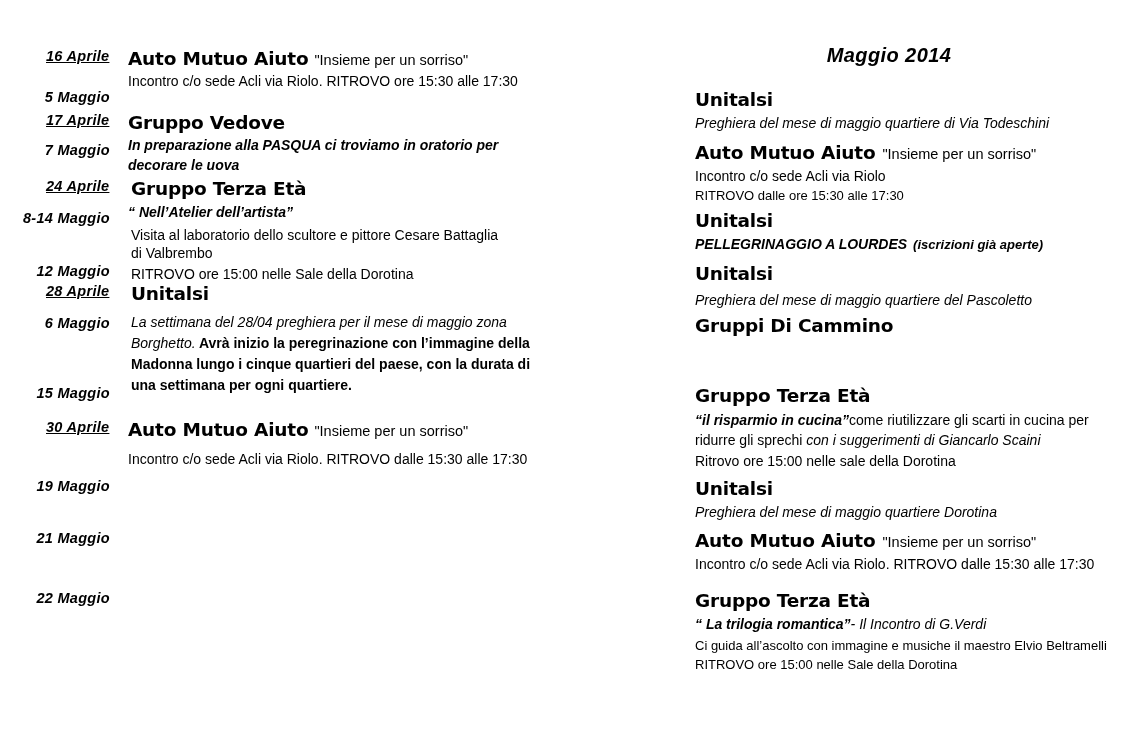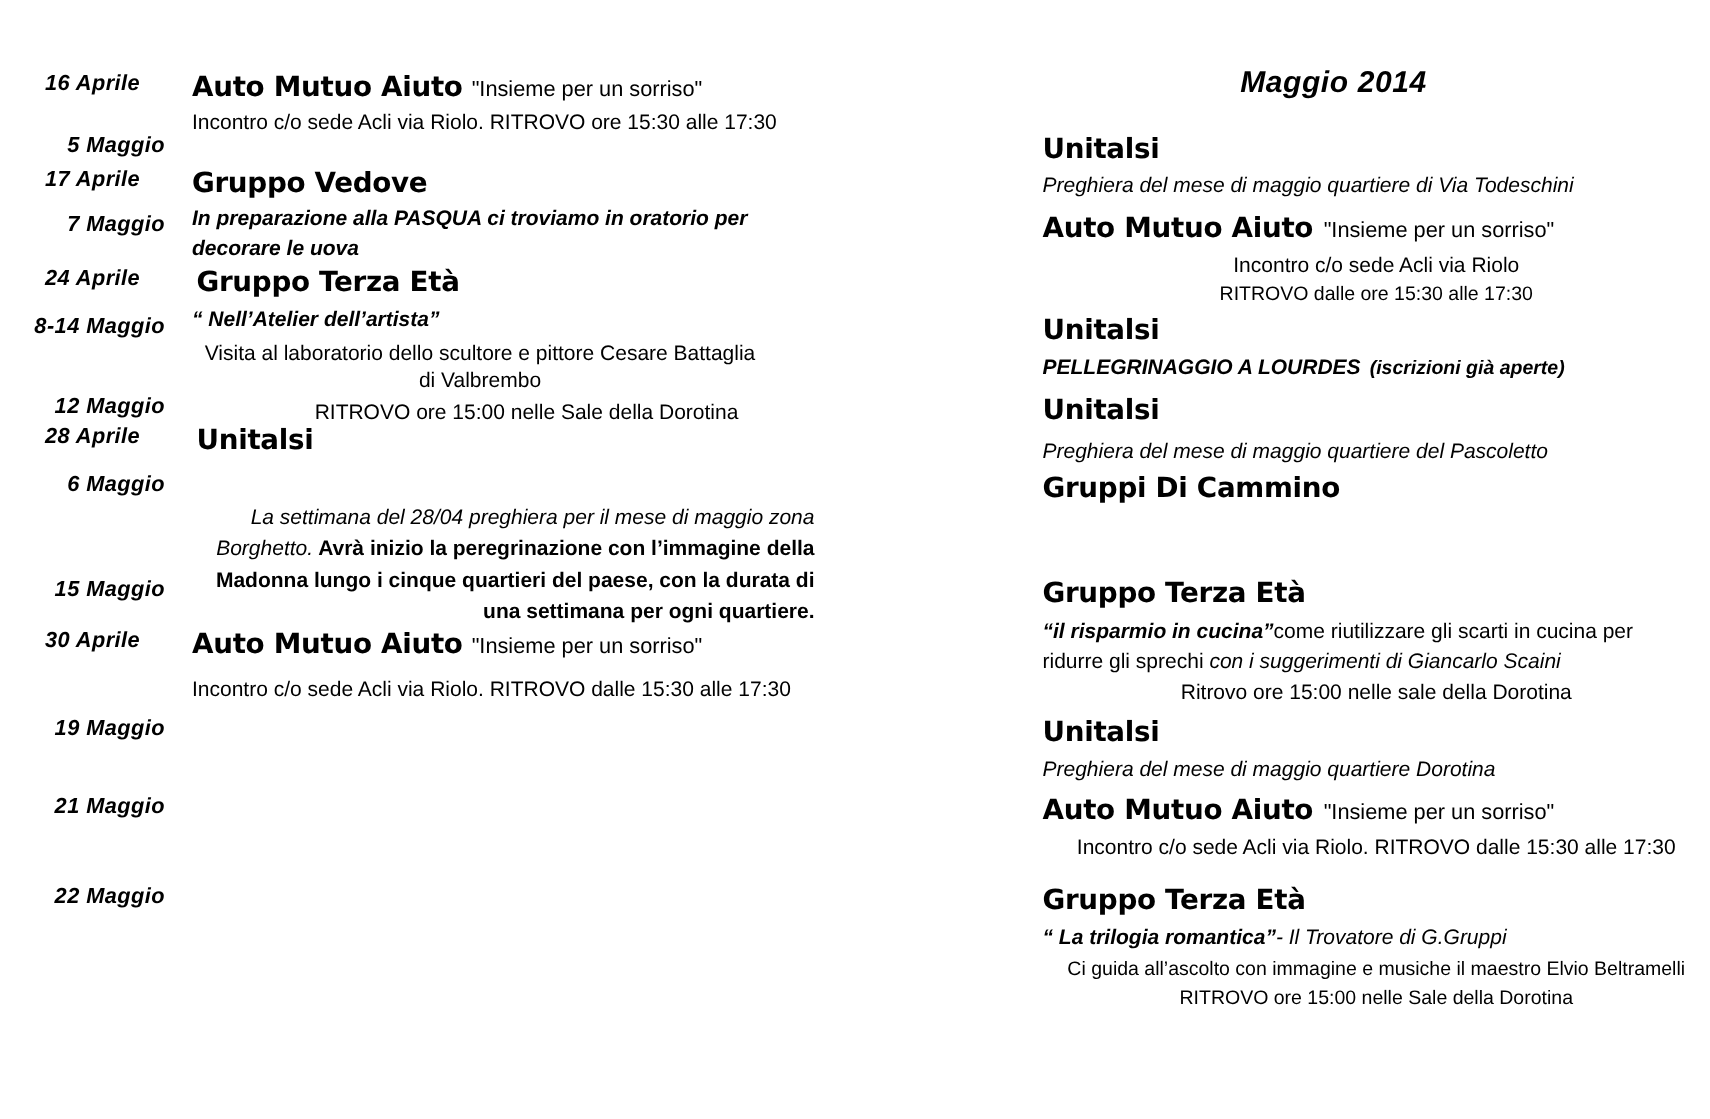--- a/index.html
+++ b/index.html
@@ -57,22 +57,23 @@
     position: absolute;
     font-family: "Liberation Sans", sans-serif;
     font-style: italic;
     font-weight: bold;
     font-size: 14.5px;
     white-space: nowrap;
     letter-spacing: 0.3px;
   }
   
   .column-left .entry-date {
-    left: 30px;
+    left: 46px;
     text-align: right;
+    text-decoration: underline;
   }
   
   .column-right .entry-date {
     right: 460px;
     text-align: right;
   }
 
   .entry-body {
     position: absolute;
   }
@@ -96,21 +97,21 @@
   }
   .headline .quote.gap { margin-left: 7px; }
 
   
   .sub {
     font-family: "Liberation Sans", sans-serif;
     font-size: 14px;
     line-height: 1.42;
     margin-top: 2px;
   }
-  .sub.tight { line-height: 1.33; text-align: center; }
+  .sub.tight { line-height: 1.33; }
   .sub.bi    { font-weight: bold; font-style: italic; }
   .sub.it    { font-style: italic; }
   .sub.small { font-size: 13px; }
   .sub.indent-neg { margin-left: -3px; }
   .sub.gap-top { margin-top: 9px; }
 
   .i  { font-style: italic; }
   .bi { font-weight: bold; font-style: italic; }
   .b  { font-weight: bold; }
   .sm { font-size: 13px; }
@@ -148,21 +149,21 @@
         <div class="sub bi indent-neg" style="margin-top:3px;">“ Nell’Atelier dell’artista”</div>
         <div class="sub tight" style="width:378px;margin-top:3px;">Visita al laboratorio dello scultore e pittore Cesare Battaglia di Valbrembo</div>
         <div class="sub tight">RITROVO ore 15:00  nelle Sale della Dorotina</div>
       </div>
     </div>
 
     <div class="entry" style="top:283px;">
       <div class="entry-date">28  Aprile</div>
       <div class="entry-body" style="left:131px;">
         <div class="headline">Unitalsi</div>
-        <div class="sub" style="width:412px;margin-top:29px;line-height:1.5;text-align:right;">
+        <div class="sub" style="width:412px;margin-top:7px;line-height:1.5;">
           <span class="i">La settimana del 28/04 preghiera per il mese di maggio zona Borghetto.</span><span class="b"> Avrà inizio la peregrinazione con l’immagine della Madonna lungo i cinque  quartieri del paese, con la durata di una settimana per ogni quartiere.</span>
         </div>
       </div>
     </div>
 
     <div class="entry" style="top:419px;">
       <div class="entry-date">30  Aprile</div>
       <div class="entry-body">
         <div class="headline">
           <span>Auto Mutuo Aiuto</span><span class="quote sp">"Insieme per un sorriso"</span>
@@ -248,21 +249,21 @@
         </div>
         <div class="sub tight" style="margin-top:3px;">Incontro c/o sede Acli via Riolo. RITROVO dalle 15:30 alle 17:30</div>
       </div>
     </div>
 
     <div class="entry" style="top:590px;">
       <div class="entry-date">22  Maggio</div>
       <div class="entry-body">
         <div class="headline">Gruppo Terza Età</div>
         <div class="sub" style="margin-top:3px;">
-          <span class="bi">“ La trilogia romantica”</span><span class="i">-  Il Trovatore di  G.Gruppi</span>
+          <span class="bi">“ La trilogia romantica”</span><span class="i">-  Il Incontro di  G.Verdi</span>
         </div>
         <div class="sub tight small">Ci guida all’ascolto con immagine e musiche il maestro Elvio Beltramelli</div>
         <div class="sub tight small"> RITROVO ore 15:00  nelle Sale della Dorotina</div>
       </div>
     </div>
 
   </div>
 </div>
 
 </body></html>

